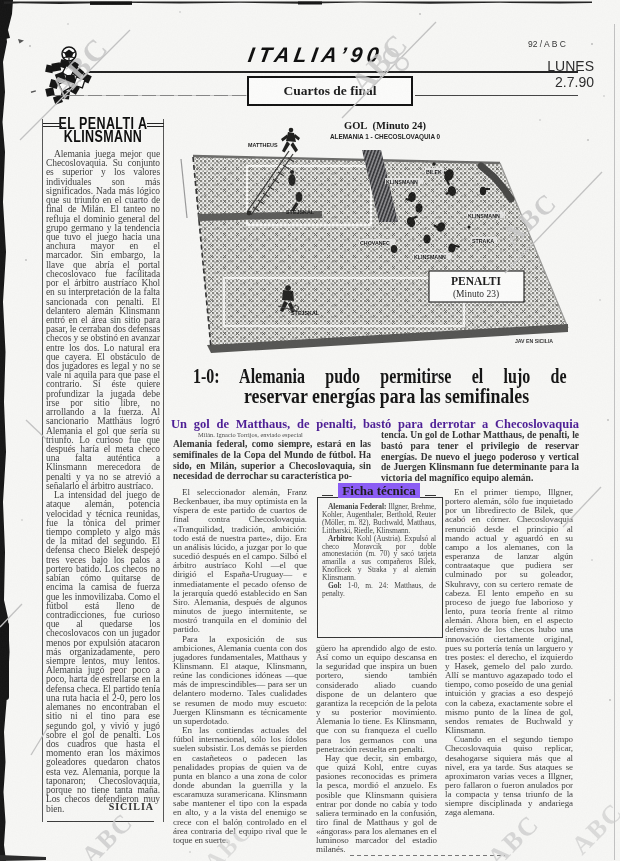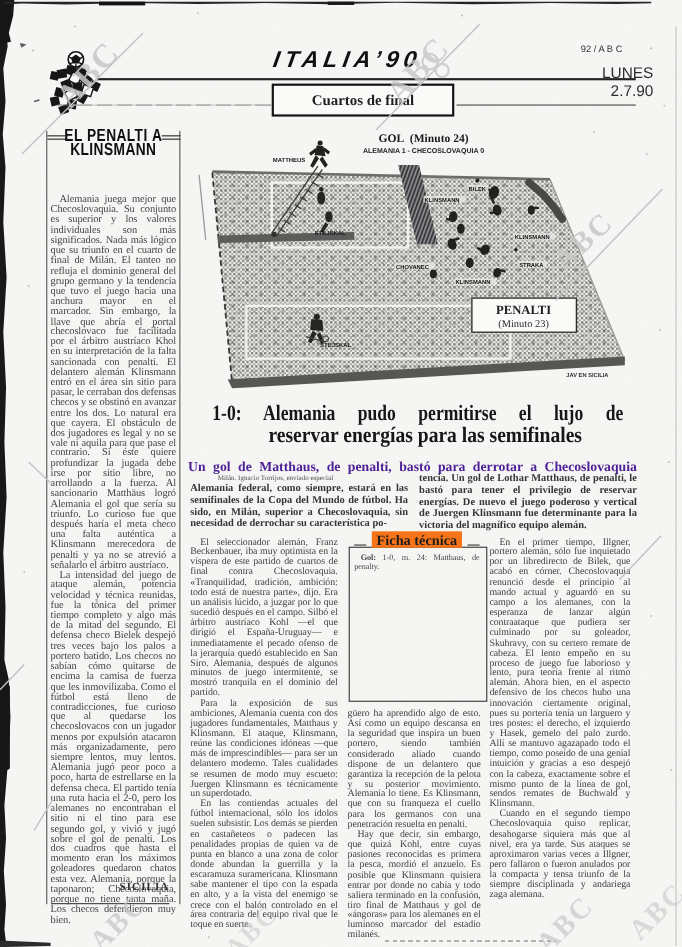--- a/index.html
+++ b/index.html
@@ -241,21 +241,21 @@
 <div class="abs" style="left:43px;top:116.5px;width:120px;z-index:2;text-align:center;
      font-family:'Liberation Sans',sans-serif;font-weight:bold;color:#0c0c0c;
      font-size:16px;line-height:13.2px;transform:scaleX(0.78);transform-origin:50% 0;letter-spacing:0.5px;">EL&nbsp;PENALTI&nbsp;A<br>KLINSMANN</div>
 
 <div class="abs" style="left:43px;top:122.5px;width:19px;height:1.2px;background:#222;z-index:2"></div>
 <div class="abs" style="left:43px;top:125.8px;width:19px;height:1.2px;background:#222;z-index:2"></div>
 <div class="abs" style="left:147px;top:122.5px;width:17px;height:1.2px;background:#222;z-index:2"></div>
 <div class="abs" style="left:147px;top:125.8px;width:17px;height:1.2px;background:#222;z-index:2"></div>
 
 <div class="abs just" style="left:46px;top:150px;width:114px;z-index:2;
-     font-size:9.5px;line-height:9.22px;color:#3f3f3f;letter-spacing:-0.1px;filter:blur(0.28px);margin-top:28px;">
+     font-size:9.5px;line-height:9.22px;color:#3f3f3f;letter-spacing:-0.1px;filter:blur(0.28px);">
 <p style="margin:0;text-indent:8px;">Alemania juega mejor que Checoslovaquia. Su conjunto es superior y los valores individuales son más significados. Nada más lógico que su triunfo en el cuarto de final de Milán. El tanteo no refluja el dominio general del grupo germano y la tendencia que tuvo el juego hacia una anchura mayor en el marcador. Sin embargo, la llave que abría el portal checoslovaco fue facilitada por el árbitro austríaco Khol en su interpretación de la falta sancionada con penalti. El delantero alemán Klinsmann entró en el área sin sitio para pasar, le cerraban dos defensas checos y se obstinó en avanzar entre los dos. Lo natural era que cayera. El obstáculo de dos jugadores es legal y no se vale ni aquila para que pase el contrario. Si éste quiere profundizar la jugada debe irse por sitio libre, no arrollando a la fuerza. Al sancionario Matthäus logró Alemania el gol que sería su triunfo. Lo curioso fue que después haría el meta checo una falta auténtica a Klinsmann merecedora de penalti y ya no se atrevió a señalarlo el árbitro austríaco.</p>
 <p style="margin:0;text-indent:8px;">La intensidad del juego de ataque alemán, potencia velocidad y técnica reunidas, fue la tónica del primer tiempo completo y algo más de la mitad del segundo. El defensa checo Bielek despejó tres veces bajo los palos a portero batido. Los checos no sabían cómo quitarse de encima la camisa de fuerza que les inmovilizaba. Como el fútbol está lleno de contradicciones, fue curioso que al quedarse los checoslovacos con un jugador menos por expulsión atacaron más organizadamente, pero siempre lentos, muy lentos. Alemania jugó peor poco a poco, harta de estrellarse en la defensa checa. El partido tenía una ruta hacia el 2-0, pero los alemanes no encontraban el sitio ni el tino para ese segundo gol, y vivió y jugó sobre el gol de penalti. Los dos cuadros que hasta el momento eran los máximos goleadores quedaron chatos esta vez. Alemania, porque la taponaron; Checoslovaquia, porque no tiene tanta maña. Los checos defendieron muy bien.</p>
 </div>
 
 <div class="abs" style="left:46px;top:801px;width:108px;z-index:2;text-align:right;
      font-size:10px;font-weight:bold;color:#2e2e2e;letter-spacing:1px;">SICILIA</div>
 
 <div class="abs" style="left:47px;top:820.5px;width:107px;height:1.6px;background:#3a3a3a;z-index:2"></div>
 
 <div class="abs" style="left:193px;top:365.5px;width:467px;z-index:2;white-space:nowrap;
@@ -282,26 +282,28 @@
 <p>El seleccionador alemán, Franz Beckenbauer, iba muy optimista en la víspera de este partido de cuartos de final contra Checoslovaquia. «Tranquilidad, tradición, ambición: todo está de nuestra parte», dijo. Era un análisis lúcido, a juzgar por lo que sucedió después en el campo. Silbó el árbitro austríaco Kohl —el que dirigió el España-Uruguay— e inmediatamente el pecado ofenso de la jerarquía quedó establecido en San Siro. Alemania, después de algunos minutos de juego intermitente, se mostró tranquila en el dominio del partido.</p>
 <p>Para la exposición de sus ambiciones, Alemania cuenta con dos jugadores fundamentales, Matthaus y Klinsmann. El ataque, Klinsmann, reúne las condiciones idóneas —que más de imprescindibles— para ser un delantero moderno. Tales cualidades se resumen de modo muy escueto: Juergen Klinsmann es técnicamente un superdotado.</p>
 <p>En las contiendas actuales del fútbol internacional, sólo los ídolos suelen subsistir. Los demás se pierden en castañeteos o padecen las penalidades propias de quien va de punta en blanco a una zona de color donde abundan la guerrilla y la escaramuza suramericana. Klinsmann sabe mantener el tipo con la espada en alto, y a la vista del enemigo se crece con el balón controlado en el área contraria del equipo rival que le toque en suerte.</p>
 </div>
 
 <div class="abs" style="left:317px;top:497px;width:124px;height:139px;z-index:2;
      border:1.5px solid #333;background:transparent;"></div>
 
 <div class="abs" style="left:317px;top:483px;width:124px;z-index:3;text-align:center;
      font-size:13px;font-weight:bold;color:#1b1b1b;">
-  <span style="background:#f97316;padding:0 4px;">Ficha técnica</span></div>
+  <span style="background:#8b5cf6;padding:0 4px;">Ficha técnica</span></div>
 <div class="abs" style="left:322px;top:495px;width:11px;height:1.3px;background:#333;z-index:4"></div>
 <div class="abs" style="left:425px;top:495px;width:11px;height:1.3px;background:#333;z-index:4"></div>
 
 <div class="abs just" style="left:322px;top:503px;width:114px;z-index:3;
      font-size:7.5px;line-height:7.9px;letter-spacing:-0.1px;color:#454545;filter:blur(0.18px);">
+<p style="margin:0;text-indent:6px;"><b>Alemania Federal:</b> Illgner, Brehme, Kohler, Augenthaler, Berthold, Reuter (Möller, m. 82), Buchwald, Matthaus, Littbarski, Riedle, Klinsmann.</p>
+<p style="margin:0;text-indent:6px;"><b>Arbitro:</b> Kohl (Austria). Expulsó al checo Moravcik por doble amonestación (m. 70) y sacó tarjeta amarilla a sus compañeros Bilek, Knoflicek y Straka y al alemán Klinsmann.</p>
 <p style="margin:0;text-indent:6px;"><b>Gol:</b> 1-0, m. 24: Matthaus, de penalty.</p>
 </div>
 
 <div class="abs just bodytxt" style="left:316px;top:644px;width:121px;z-index:2;">
 <p class="noind">güero ha aprendido algo de esto. Así como un equipo descansa en la seguridad que inspira un buen portero, siendo también considerado aliado cuando dispone de un delantero que garantiza la recepción de la pelota y su posterior movimiento. Alemania lo tiene. Es Klinsmann, que con su franqueza el cuello para los germanos con una penetración resuelta en penalti.</p>
 <p>Hay que decir, sin embargo, que quizá Kohl, entre cuyas pasiones reconocidas es primera la pesca, mordió el anzuelo. Es posible que Klinsmann quisiera entrar por donde no cabía y todo saliera terminado en la confusión, tiro final de Matthaus y gol de «ángoras» para los alemanes en el luminoso marcador del estadio milanés.</p>
 </div>
 
 <div class="abs just bodytxt" style="left:445px;top:488px;width:128px;z-index:2;">
 <p>En el primer tiempo, Illgner, portero alemán, sólo fue inquietado por un libredirecto de Bilek, que acabó en córner. Checoslovaquia renunció desde el principio al mando actual y aguardó en su campo a los alemanes, con la esperanza de lanzar algún contraataque que pudiera ser culminado por su goleador, Skuhravy, con su certero remate de cabeza. El lento empeño en su proceso de juego fue laborioso y lento, pura teoría frente al ritmo alemán. Ahora bien, en el aspecto defensivo de los checos hubo una innovación ciertamente original, pues su portería tenía un larguero y tres postes: el derecho, el izquierdo y Hasek, gemelo del palo zurdo. Allí se mantuvo agazapado todo el tiempo, como poseído de una genial intuición y gracias a eso despejó con la cabeza, exactamente sobre el mismo punto de la línea de gol, sendos remates de Buchwald y Klinsmann.</p>

